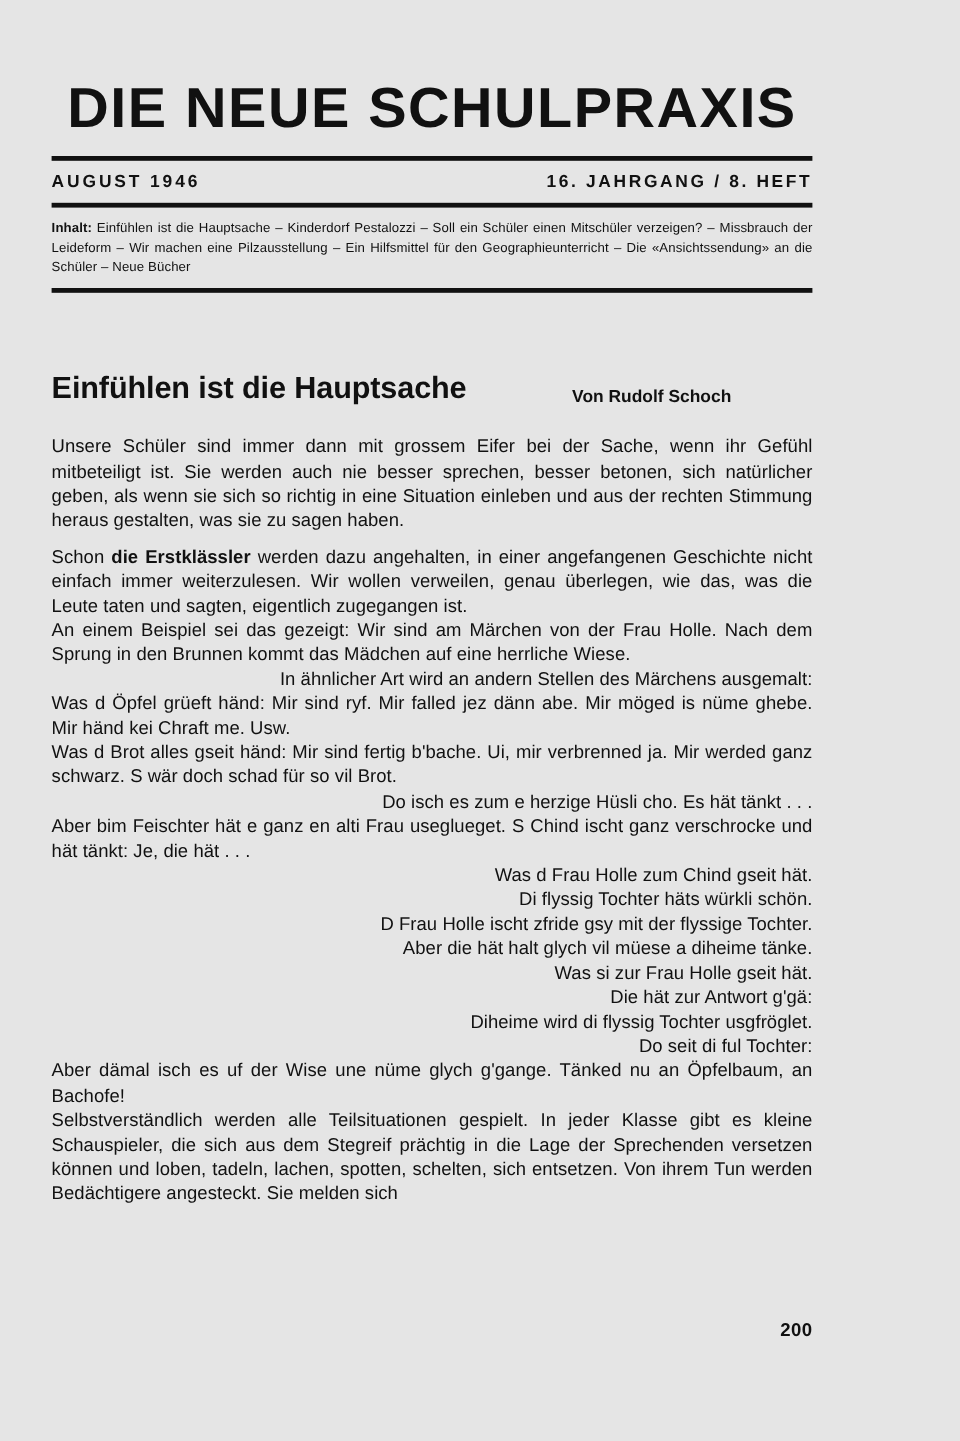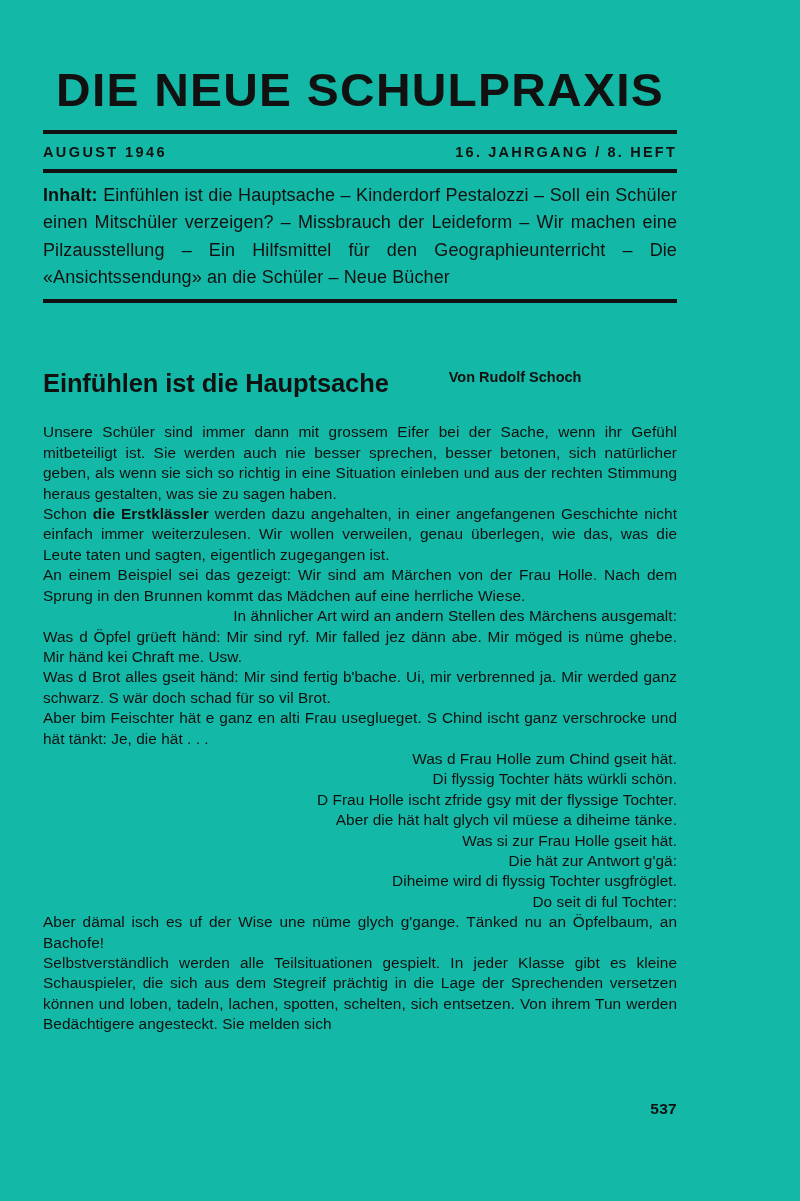--- a/index.html
+++ b/index.html
@@ -4,21 +4,21 @@
 <style>
   html, body {
     margin: 0;
     padding: 0;
     background: #ffffff;
   }
   .page {
     width: 800px;
     height: 1201px;
     position: relative;
-    background: #14b8a6;
+    background: #e5e5e5;
     font-family: "Liberation Sans", sans-serif;
     color: #111111;
     overflow: hidden;
     box-sizing: border-box;
   }
   .inner {
     position: absolute;
     left: 43px;
     top: 0;
     width: 634px;
@@ -60,34 +60,35 @@
     letter-spacing: 2.4px;
     gap: 44px;
   }
   .issue-line .right {
     letter-spacing: 2.2px;
   }
 
   
   .toc {
     margin-top: 9px;
-    font-size: 18px;
+    font-size: 11px;
     line-height: 1.52;
     text-align: justify;
     letter-spacing: 0.1px;
   }
   .toc .label {
     font-weight: bold;
   }
 
   
   .article-head {
     margin-top: 66px;
     display: flex;
-    align-items: flex-start;
+    align-items: flex-end;
+    gap: 28px;
   }
   .article-title {
     font-size: 25.5px;
     font-weight: bold;
     letter-spacing: -0.1px;
     white-space: nowrap;
   }
   .article-byline {
     font-size: 14.5px;
     font-weight: bold;
@@ -100,20 +101,21 @@
     margin-top: 24px;
     font-size: 15.4px;
     line-height: 20.4px;
     letter-spacing: 0.05px;
   }
   .body-text p {
     margin: 0;
     text-align: justify;
   }
   .body-text p.block-gap {
+    margin-top: 10px;
   }
   .body-text p.nojust {
     text-align: right;
   }
   .body-text b {
     font-weight: bold;
   }
 
   
   .folio {
@@ -162,20 +164,21 @@
 
       <p>An einem Beispiel sei das gezeigt: Wir sind am Märchen von der Frau Holle. Nach dem Sprung in den Brunnen kommt das Mädchen auf eine herrliche Wiese.</p>
 
 
       <p class="nojust">In ähnlicher Art wird an andern Stellen des Märchens ausgemalt:</p>
 
       <p>Was d Öpfel grüeft händ: Mir sind ryf. Mir falled jez dänn abe. Mir möged is nüme ghebe. Mir händ kei Chraft me. Usw.</p>
 
       <p>Was d Brot alles gseit händ: Mir sind fertig b'bache. Ui, mir verbrenned ja. Mir werded ganz schwarz. S wär doch schad für so vil Brot.</p>
 
+      <p class="nojust">Do isch es zum e herzige Hüsli cho. Es hät tänkt . . .</p>
 
       <p>Aber bim Feischter hät e ganz en alti Frau useglueget. S Chind ischt ganz verschrocke und hät tänkt: Je, die hät . . .</p>
 
       <p class="nojust">Was d Frau Holle zum Chind gseit hät.</p>
 
       <p class="nojust">Di flyssig Tochter häts würkli schön.</p>
 
       <p class="nojust">D Frau Holle ischt zfride gsy mit der flyssige Tochter.</p>
 
       <p class="nojust">Aber die hät halt glych vil müese a diheime tänke.</p>
@@ -187,16 +190,16 @@
       <p class="nojust">Diheime wird di flyssig Tochter usgfröglet.</p>
 
       <p class="nojust">Do seit di ful Tochter:</p>
 
       <p>Aber dämal isch es uf der Wise une nüme glych g'gange. Tänked nu an Öpfelbaum, an Bachofe!</p>
 
       <p>Selbstverständlich werden alle Teilsituationen gespielt. In jeder Klasse gibt es kleine Schauspieler, die sich aus dem Stegreif prächtig in die Lage der Sprechenden versetzen können und loben, tadeln, lachen, spotten, schelten, sich entsetzen. Von ihrem Tun werden Bedächtigere angesteckt. Sie melden sich</p>
 
     </div>
 
-    <div class="folio">537</div>
+    <div class="folio">200</div>
 
   </div>
 </div>
 
 </body></html>

